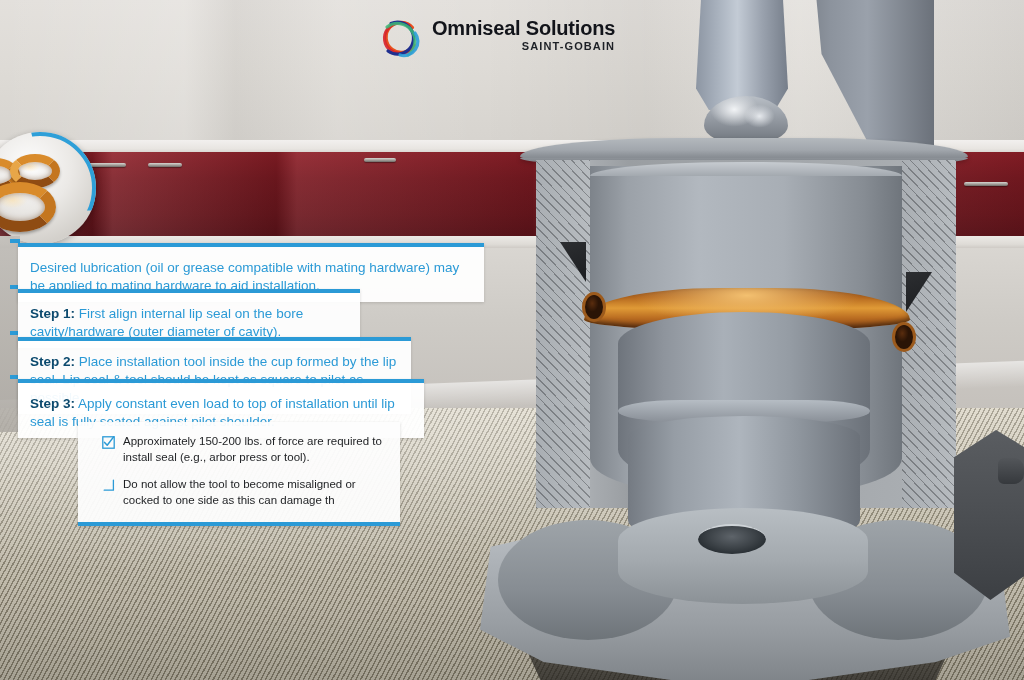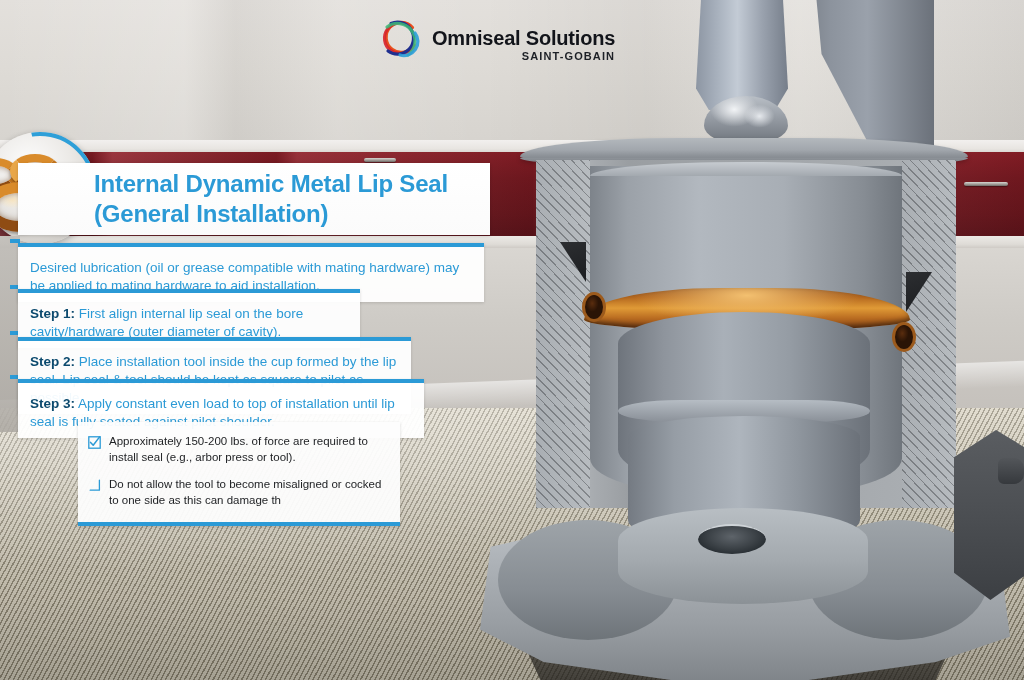--- a/index.html
+++ b/index.html
@@ -234,21 +234,21 @@
   }
   .side-knob {
     position: absolute; left: 530px; top: 458px; width: 26px; height: 26px;
     border-radius: 6px 10px 10px 6px;
     background: linear-gradient(180deg,#53565a,#36393d);
   }
 
   
   .logo {
     position: absolute; left: 378px; top: 18px;
-    display: flex; align-items: flex-end; gap: 10px;
+    display: flex; align-items: flex-start; gap: 10px;
   }
   .logo-mark { width: 44px; height: 44px; }
   .logo-text { line-height: 1; }
   .logo-title {
     font-size: 20px; font-weight: 700; color: #12141a; letter-spacing: -0.2px;
   }
   .logo-sub {
     font-size: 11px; font-weight: 700; color: #1d2026; letter-spacing: 1.1px;
     text-align: right; margin-top: 3px;
   }
@@ -307,21 +307,21 @@
   #blk-lube  { left: 18px;  top: 243px; width: 466px; }
   #blk-step1 { left: 18px;  top: 289px; width: 342px; }
   #blk-step2 { left: 18px;  top: 337px; width: 393px; }
   #blk-step3 { left: 18px;  top: 379px; width: 406px; }
 
   .note-panel {
     position: absolute; left: 78px; top: 422px; width: 322px;
     background: rgba(253,253,253,0.95);
     border-bottom: 4px solid #2b9ad6;
     box-shadow: 0 1px 3px rgba(0,0,0,0.14);
-    padding: 12px 12px 12px 10px;
+    padding: 12px 12px 12px 24px;
   }
   .note-row { display: flex; gap: 8px; margin-bottom: 12px; }
   .note-row:last-child { margin-bottom: 2px; }
   .note-row p {
     font-size: 11.5px; line-height: 15.5px; color: #1d1f22;
   }
   .chk { flex: 0 0 13px; width: 13px; height: 13px; margin-top: 1px; }
 
   
   .left-strip {
@@ -411,23 +411,20 @@
       </div>
     <div class="ring" style="left:26px;  top:22px;  width:50px;  height:34px;">
         <i style="border-width:8px;"></i>
       </div>
     <div class="ring" style="left:0px;   top:50px;  width:72px;  height:50px;">
         <i style="border-width:11px;"></i>
       </div>
   </div>
   <div class="badge-arc"></div>
 
-  <div class="title-card">
-    <h1>Internal Dynamic Metal Lip Seal (General Installation)</h1>
-  </div>
 
   <div class="left-strip"></div>
   <div class="bar-ext" style="top:239px;"></div>
   <div class="bar-ext" style="top:285px;"></div>
   <div class="bar-ext" style="top:331px;"></div>
   <div class="bar-ext" style="top:375px;"></div>
 
   <div class="block" id="blk-lube">
     <p><span>Desired lubrication (oil or grease compatible with mating hardware) may be applied to mating hardware to aid installation.</span></p>
   </div>

